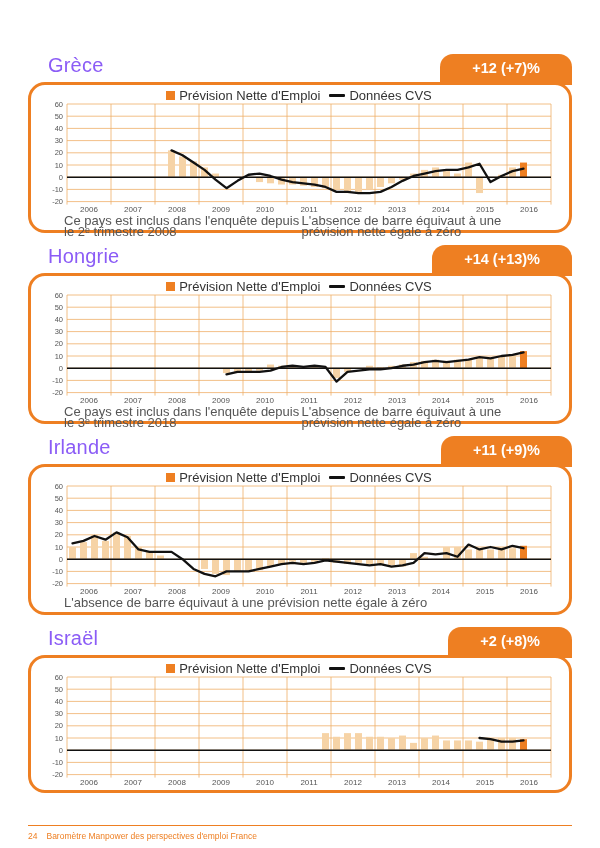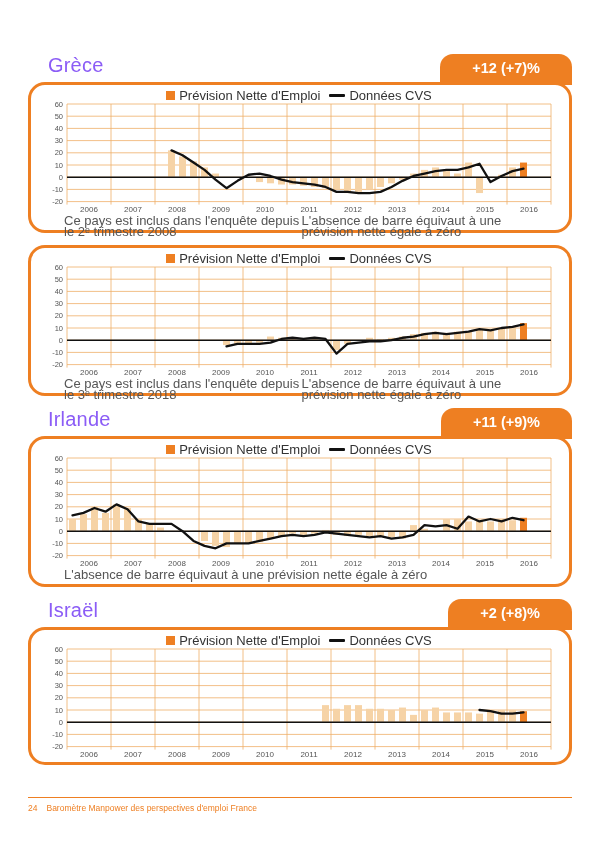--- a/index.html
+++ b/index.html
@@ -126,20 +126,24 @@
           <polyline points="134.5,49.36 145.5,54.24 156.5,61.56 167.5,68.88 178.5,78.64 189.5,87.17999999999999 200.5,79.86 211.5,73.76 222.5,72.53999999999999 233.5,74.98 244.5,78.64 255.5,81.08 266.5,82.3 277.5,83.52 288.5,85.96 299.5,90.84 310.5,90.84 321.5,92.06 332.5,92.06 343.5,90.84 354.5,85.96 365.5,79.86 376.5,74.98 387.5,72.53999999999999 398.5,70.1 409.5,68.88 420.5,68.88 431.5,66.44 442.5,62.78 453.5,81.08 464.5,74.98 475.5,70.1 486.5,67.66" fill="none" stroke="#111111" stroke-width="2.3" stroke-linejoin="round" stroke-linecap="round"></polyline>
         </svg>
       <div class="notes">
         <span>Ce pays est inclus dans l'enquête depuis le 2ᵉ trimestre 2008</span>
         <span>L'absence de barre équivaut à une prévision nette égale à zéro</span>
       </div>
     </div>
   </div>
 
   <div class="section">
+    <div class="section-head">
+      <span class="country-title">Hongrie</span>
+      <span class="badge">+14 (+13)%</span>
+    </div>
     <div class="panel">
       <div class="legend">
         <span class="legend-item">
           <span class="legend-swatch"></span>
           <span>Prévision Nette d'Emploi</span>
         </span>
         <span class="legend-item">
           <span class="legend-line"></span>
           <span>Données CVS</span>
         </span>

